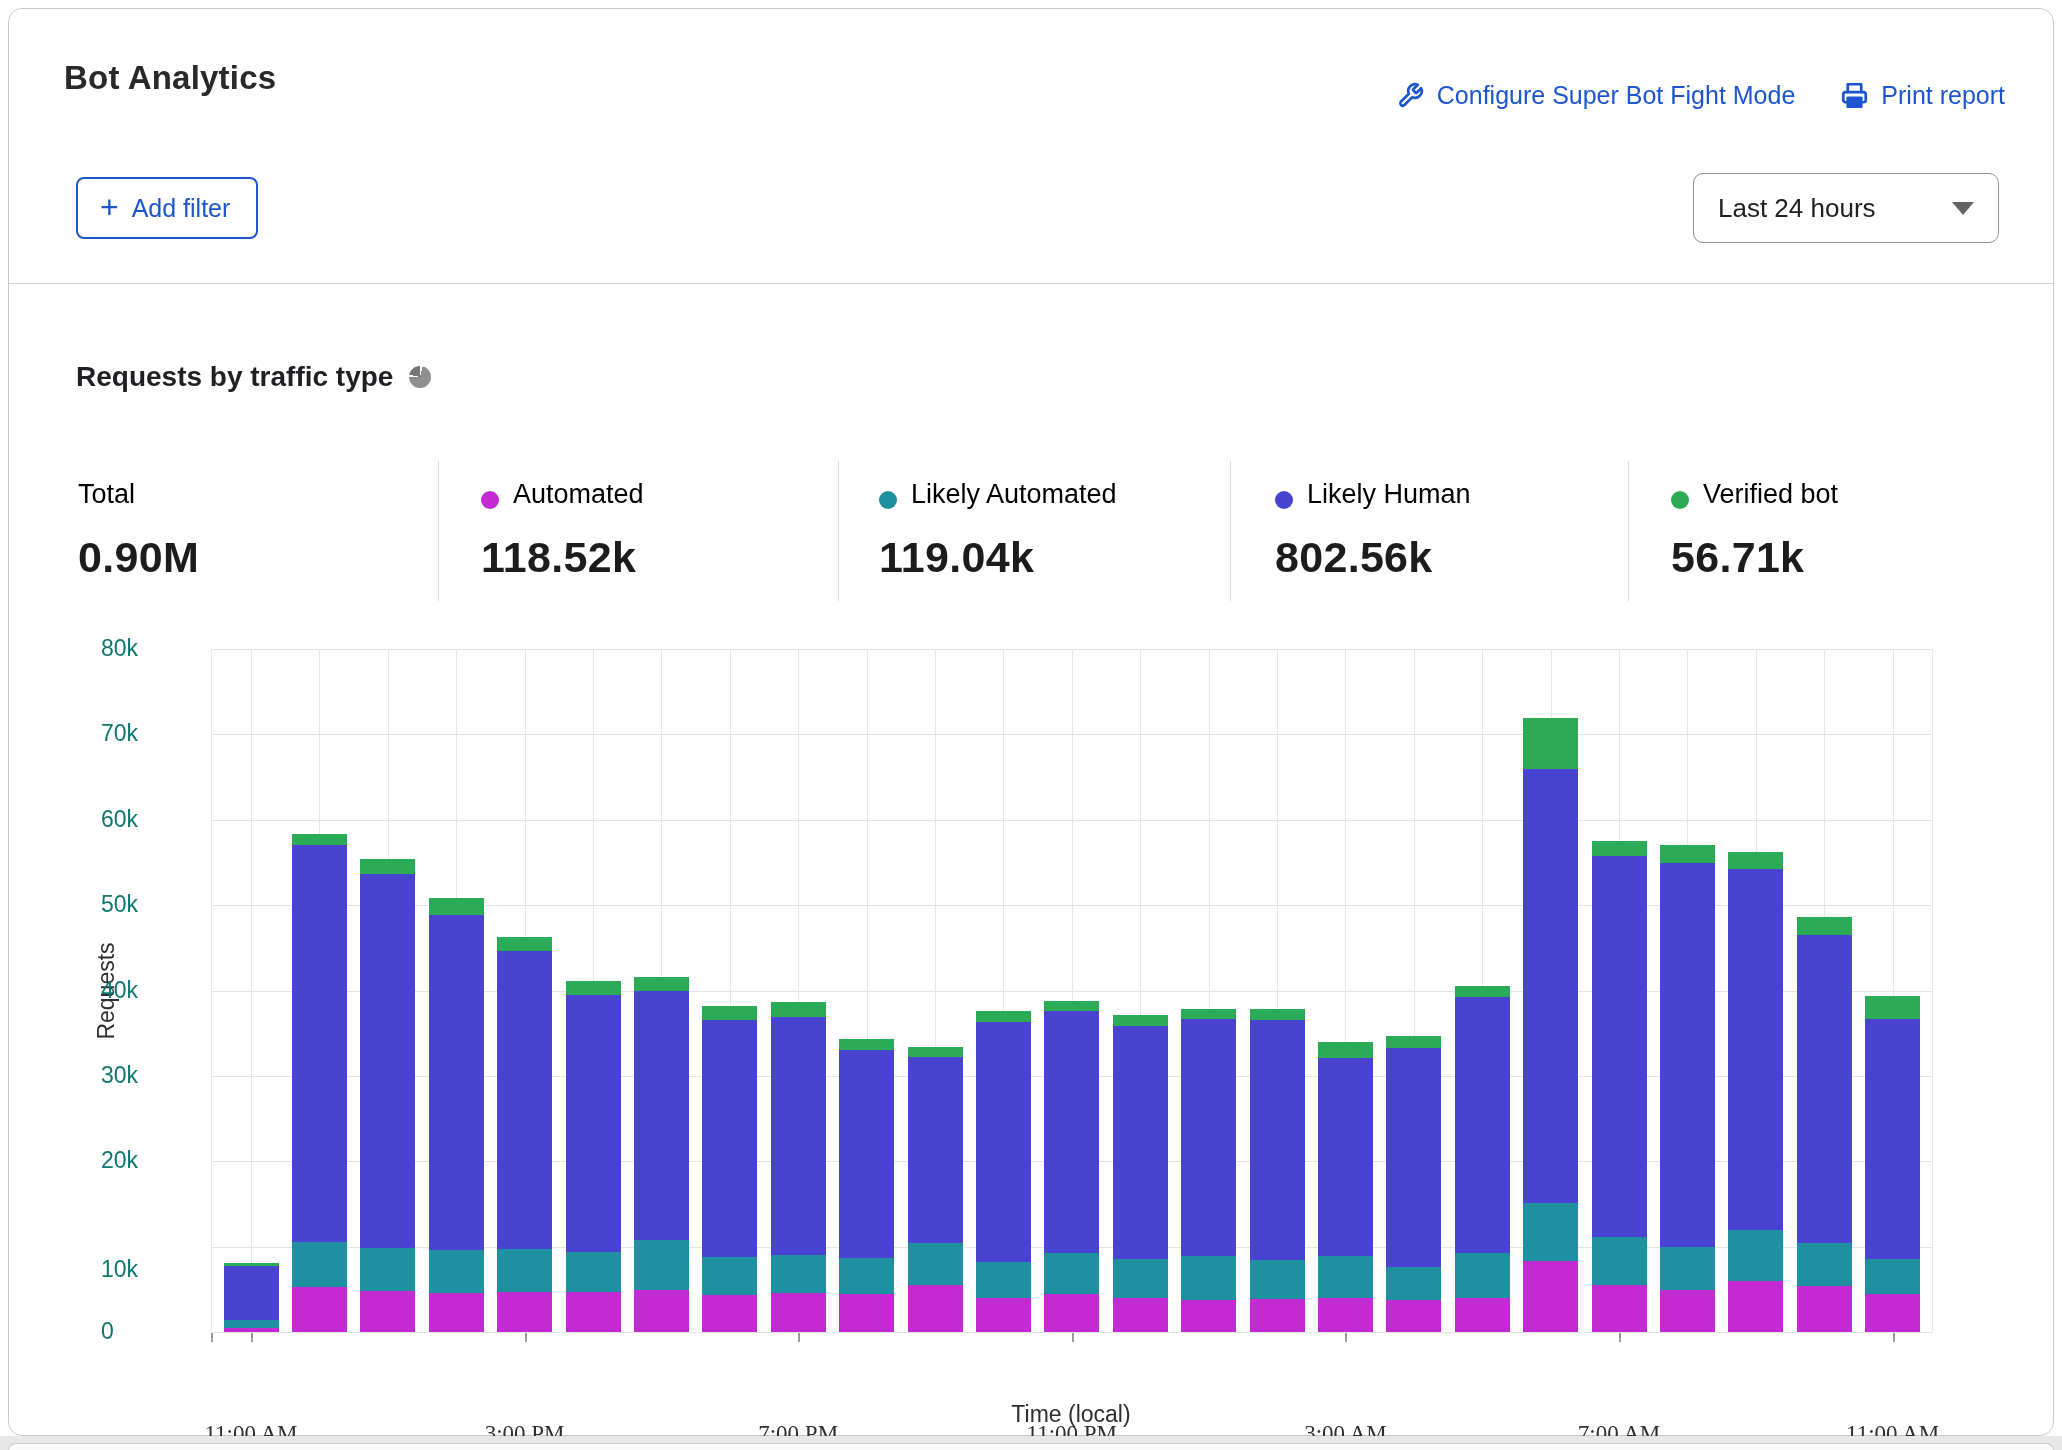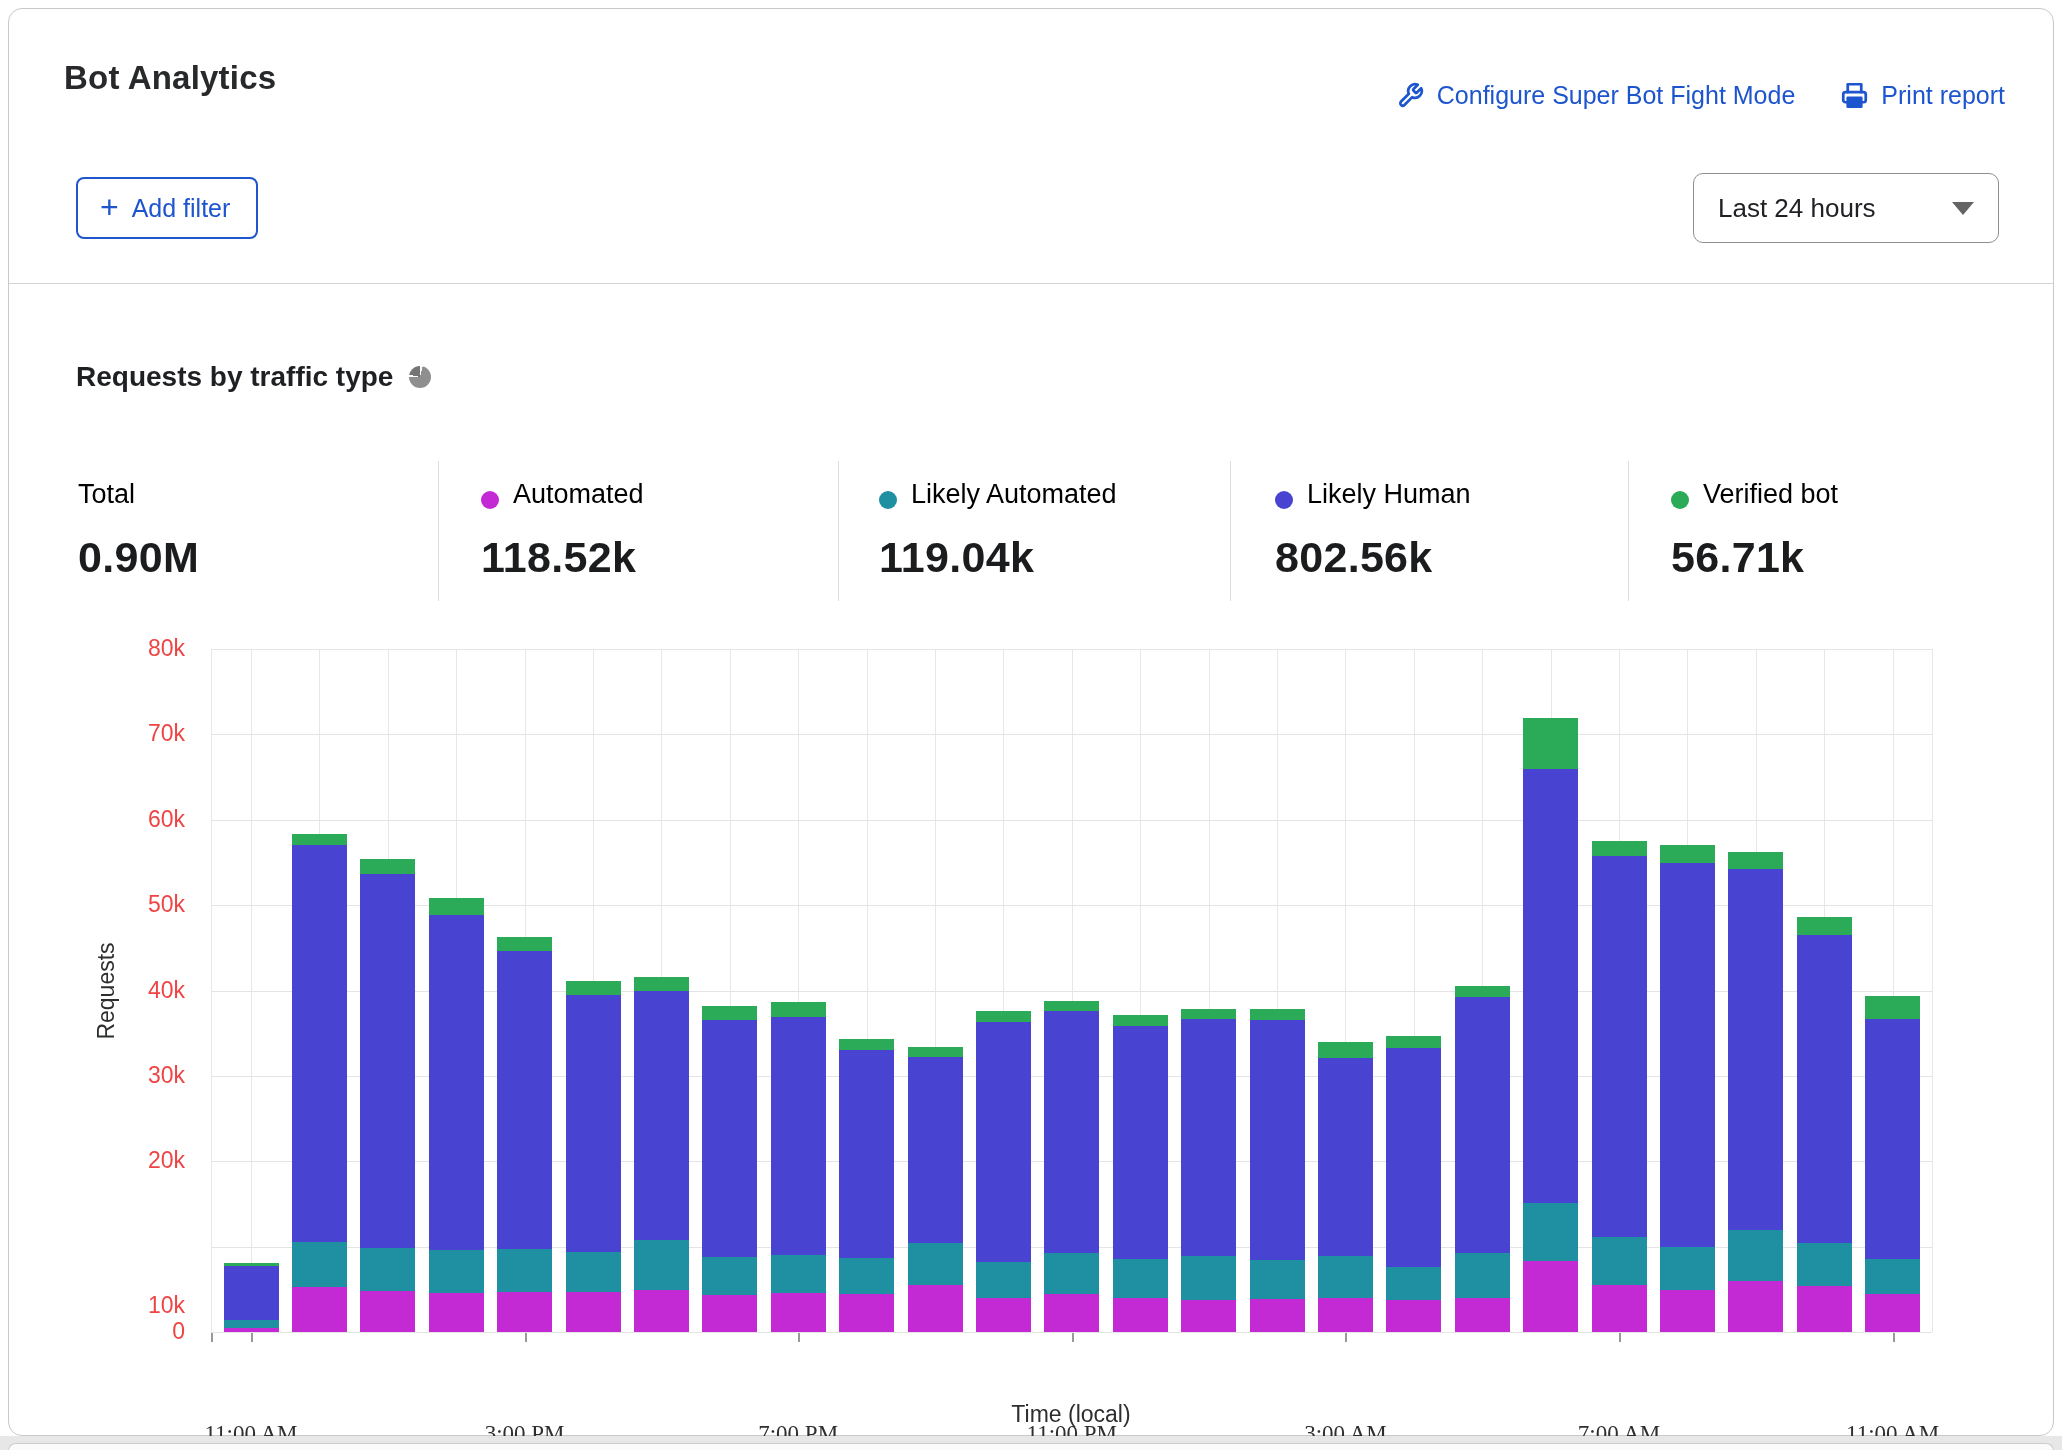--- a/index.html
+++ b/index.html
@@ -47,21 +47,21 @@
   .stat-label-row{display:flex;align-items:flex-end;gap:14px;font-size:27px;color:#000000;line-height:30px;}
   .stat-dot{width:18px;height:18px;border-radius:50%;background:#999;}
   .stat-value{margin-top:24px;font-size:43px;font-weight:bold;color:#1b1c1e;letter-spacing:.3px;}
   .stat-div{position:absolute;top:452px;height:140px;width:1px;background:#dcdcdc;}
   
   #chart{position:absolute;left:0;top:0;width:100%;height:100%;}
   #plot{position:absolute;left:202px;top:640px;width:1721px;height:683px;}
   .gh{position:absolute;left:0;right:0;height:1px;background:#e4e4e4;}
   .gv{position:absolute;top:0;bottom:0;width:1px;background:#e7e7e7;}
   .seg{position:absolute;width:55px;}
-  .ytick{position:absolute;left:92px;width:84px;text-align:right;font-size:23px;color:#ef4444;}
+  .ytick{position:absolute;left:92px;width:84px;text-align:left;font-size:23px;color:#0f766e;}
   .xtick{position:absolute;top:1412px;width:140px;text-align:center;font-size:23px;color:#2d2e30;font-family:Liberation Serif, serif;}
   .tick{position:absolute;top:1324px;height:9px;width:2px;background:#9a9a9a;}
   .y-axis-title{
     position:absolute;left:97px;top:982px;font-size:23px;color:#2d2e30;
     transform:translate(-50%,-50%) rotate(-90deg);white-space:nowrap;
   }
   .x-axis-title{position:absolute;left:932px;top:1392px;width:260px;text-align:center;font-size:23px;color:#2d2e30;}
 </style>
 </head>
 <body>
@@ -282,21 +282,21 @@
         <div class="seg" title="10:00 AM — Likely Automated: 5,000" style="left: 1585.7px; bottom: 46.1025px; height: 42.6875px; background: rgb(31, 143, 162);"></div>
         <div class="seg" title="10:00 AM — Likely Human: 36,100" style="left: 1585.7px; bottom: 88.79px; height: 308.204px; background: rgb(72, 67, 208);"></div>
         <div class="seg" title="10:00 AM — Verified bot: 2,100" style="left: 1585.7px; bottom: 396.994px; height: 17.9288px; background: rgb(43, 171, 87);"></div>
         <div class="seg" title="11:00 AM — Automated: 4,400" style="left: 1654.1px; bottom: 0px; height: 37.565px; background: rgb(195, 42, 212);"></div>
         <div class="seg" title="11:00 AM — Likely Automated: 4,100" style="left: 1654.1px; bottom: 37.565px; height: 35.0037px; background: rgb(31, 143, 162);"></div>
         <div class="seg" title="11:00 AM — Likely Human: 28,200" style="left: 1654.1px; bottom: 72.5687px; height: 240.757px; background: rgb(72, 67, 208);"></div>
         <div class="seg" title="11:00 AM — Verified bot: 2,700" style="left: 1654.1px; bottom: 313.326px; height: 23.0512px; background: rgb(43, 171, 87);"></div>
       </div>
     <div class="x-axis-title">Time (local)</div>
   <div class="ytick" style="top: 1309px;">0</div>
-      <div class="ytick" style="top: 1283px;">10k</div>
+      <div class="ytick" style="top: 1247px;">10k</div>
       <div class="ytick" style="top: 1138.25px;">20k</div>
       <div class="ytick" style="top: 1052.88px;">30k</div>
       <div class="ytick" style="top: 967.5px;">40k</div>
       <div class="ytick" style="top: 882.125px;">50k</div>
       <div class="ytick" style="top: 796.75px;">60k</div>
       <div class="ytick" style="top: 711.375px;">70k</div>
       <div class="ytick" style="top: 626px;">80k</div>
       <div class="xtick" style="left: 172px;">11:00 AM</div>
       <div class="tick" style="left: 242px;"></div>
       <div class="xtick" style="left: 445.6px;">3:00 PM</div>

